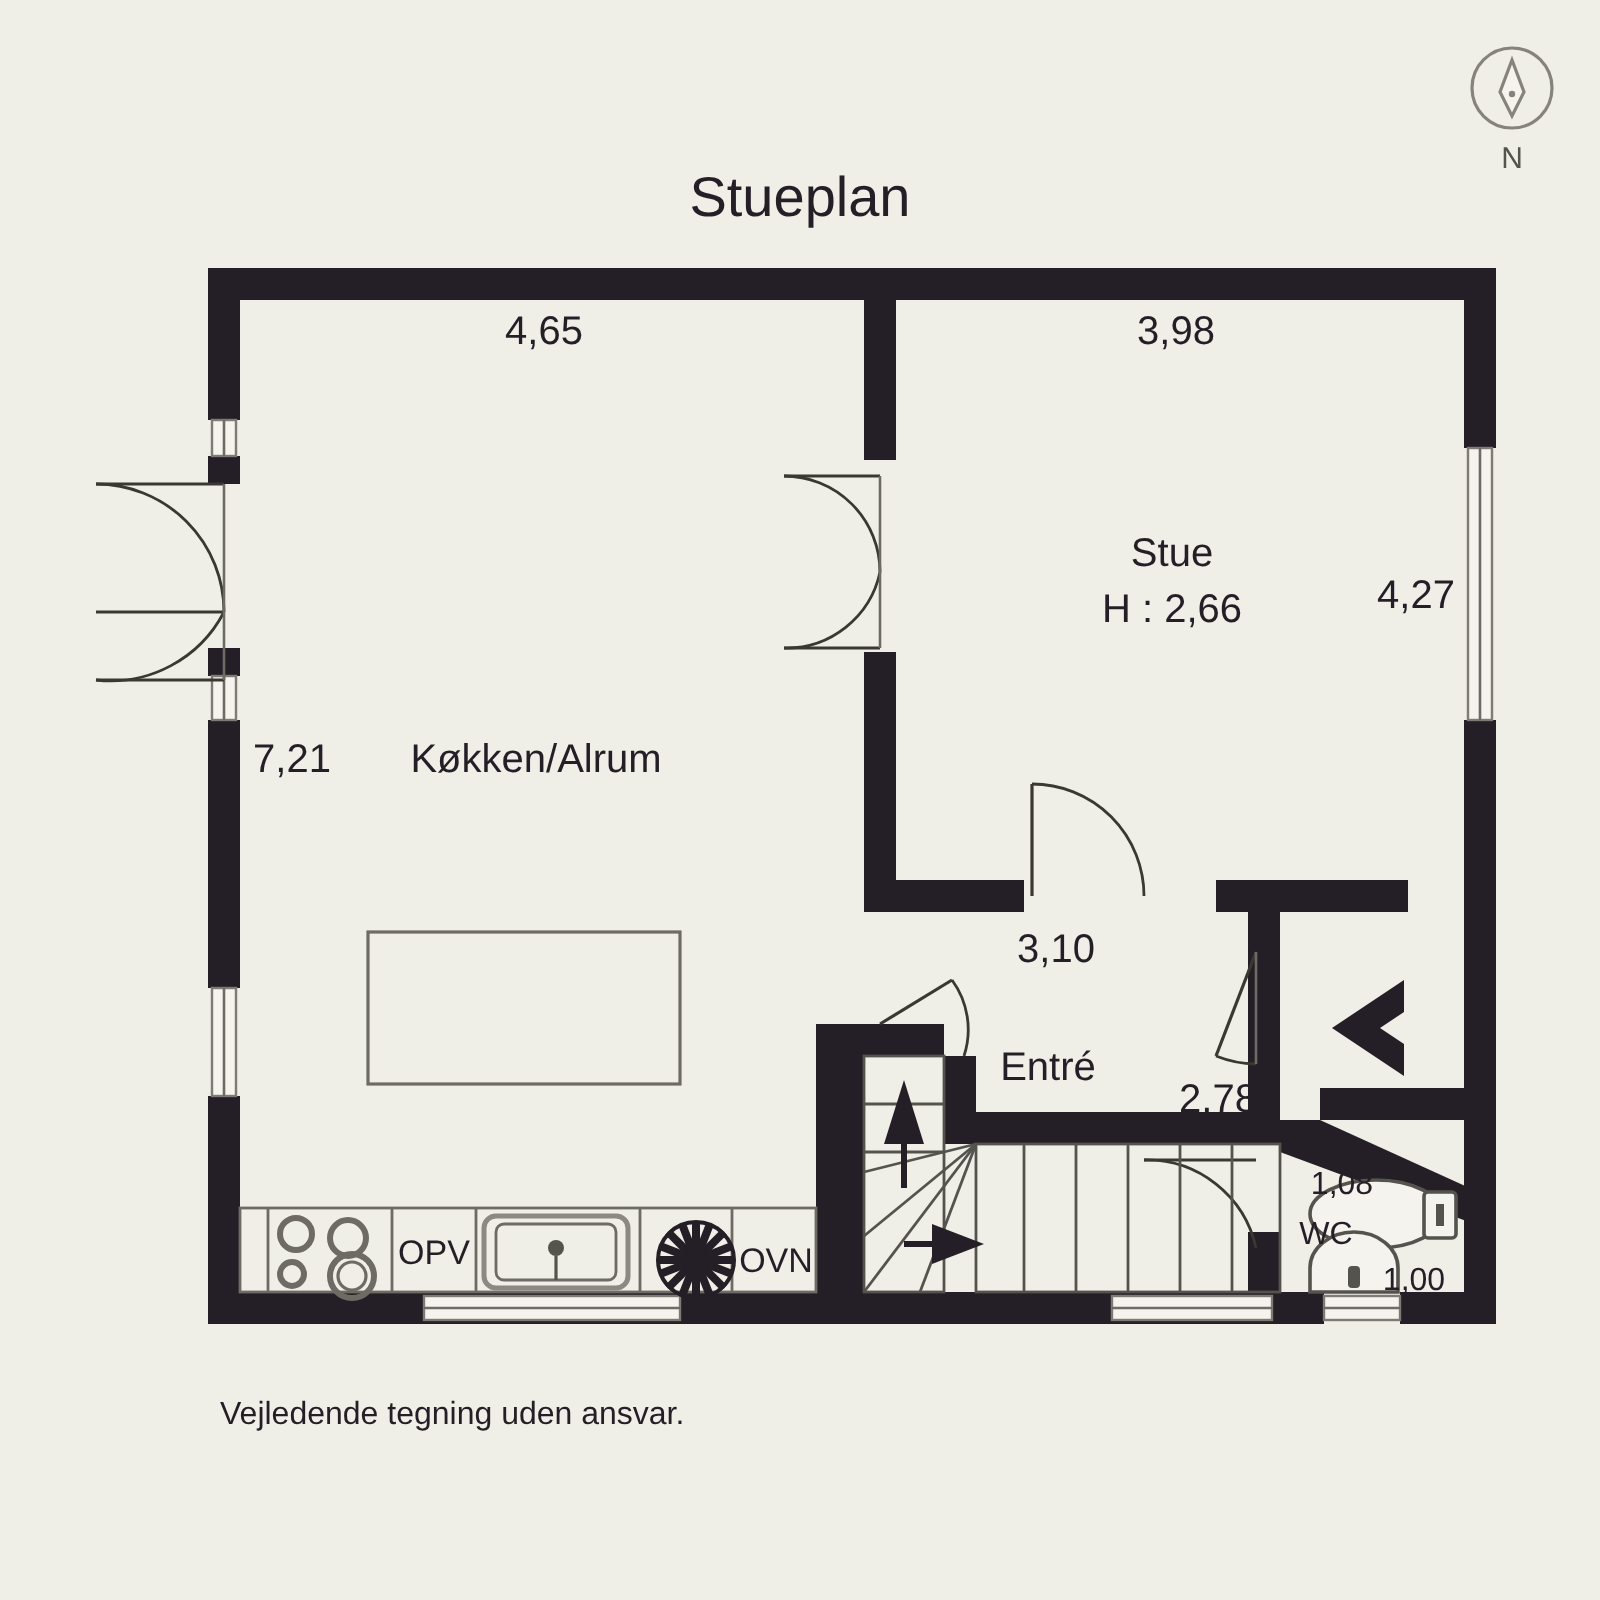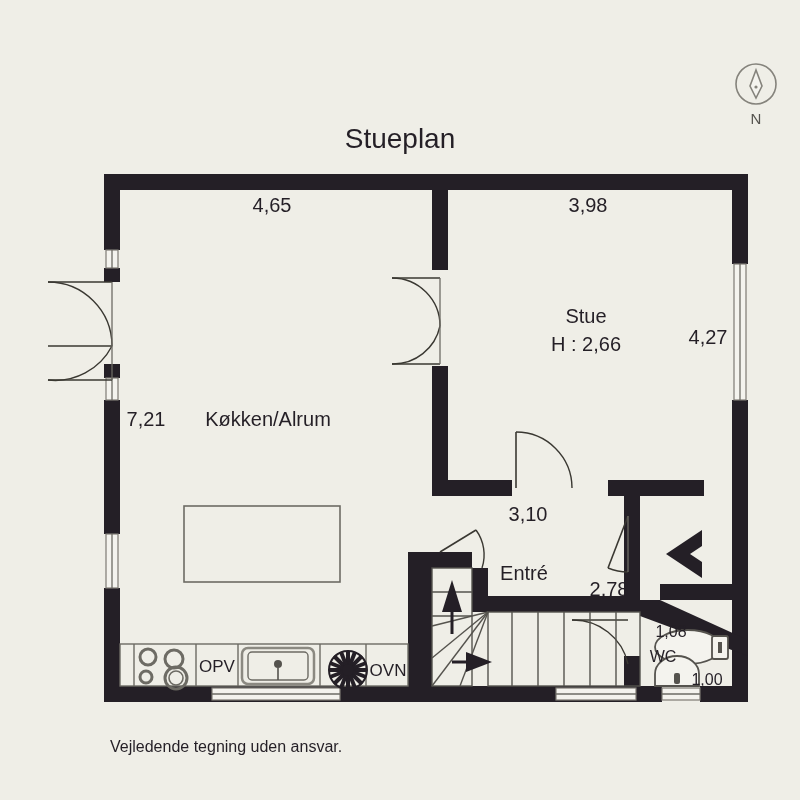--- a/index.html
+++ b/index.html
@@ -11,21 +11,20 @@
     width: 800px;
     height: 800px;
     font-family: "Liberation Sans", sans-serif;
     color: #241f26;
     overflow: hidden;
     position: relative;
   }
   #plan-root {
     position: absolute;
     inset: 0;
-    margin-top: 40px;
   }
   svg text {
     font-family: "Liberation Sans", sans-serif;
     fill: #241f26;
   }
   .t-title { font-size: 28px; text-anchor: middle; }
   .t-dim   { font-size: 20px; text-anchor: middle; }
   .t-room  { font-size: 20px; text-anchor: middle; }
   .t-small { font-size: 16px; text-anchor: middle; }
   .t-appl  { font-size: 17px; text-anchor: middle; }

